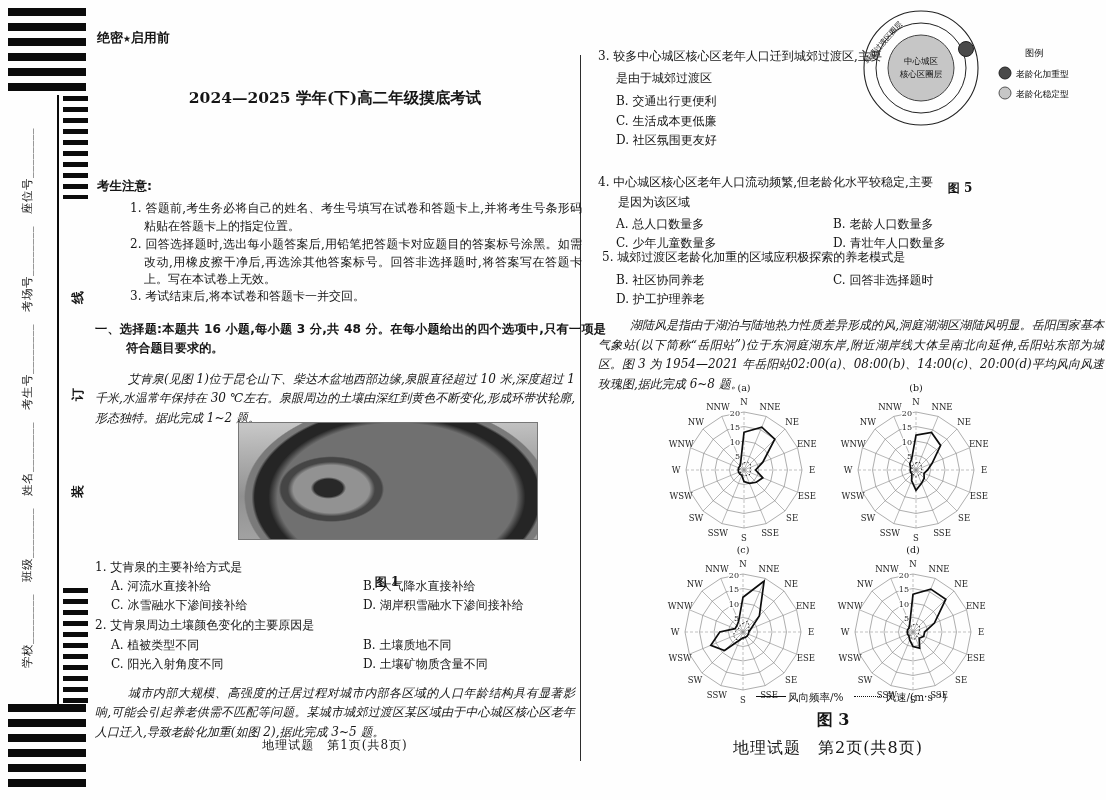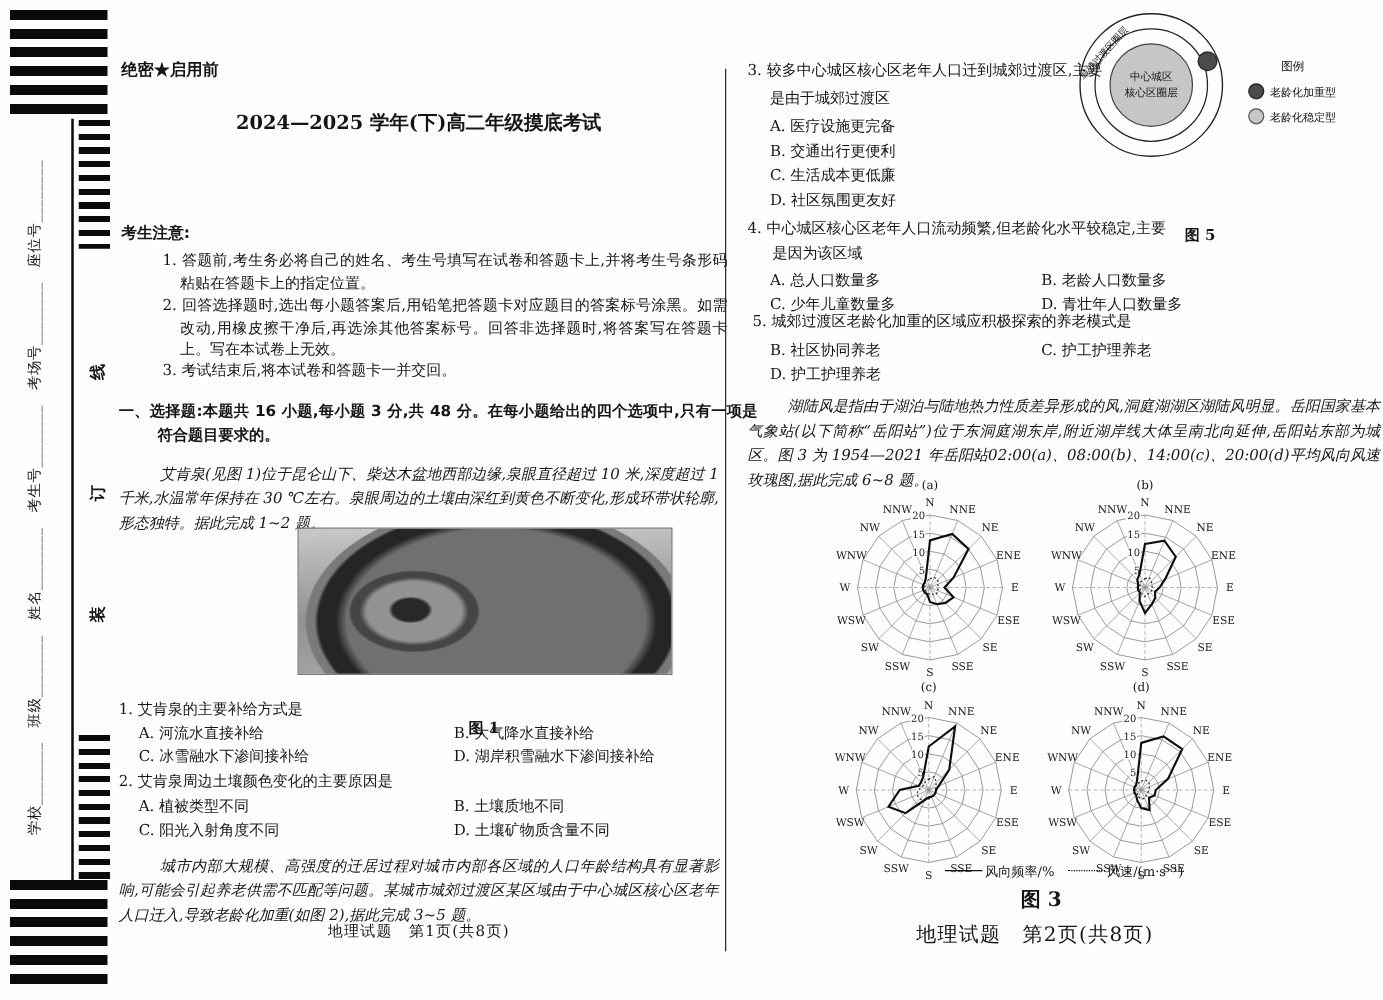--- a/index.html
+++ b/index.html
@@ -16,21 +16,21 @@
   .smallbars.up{top:96px;height:103px;} .smallbars.low{top:588px;height:117px;}
   .bindline{position:absolute;left:57px;top:95px;width:1.5px;height:611px;background:#0b0b0b;}
   .bindtext{position:absolute;left:69px;top:498px;width:280px;transform:rotate(-90deg);
     transform-origin:0 0;font-size:13px;font-weight:600;letter-spacing:84px;white-space:nowrap;}
   .fields{position:absolute;left:20px;top:668px;width:540px;transform:rotate(-90deg);
     transform-origin:0 0;font-size:11.5px;white-space:nowrap;letter-spacing:.5px;}
   
   .divider{position:absolute;left:580px;top:55px;width:1px;height:706px;background:#2c2c2c;}
   .pageL{position:absolute;left:95px;top:0;width:480px;height:800px;font-size:12px;}
   .pageR{position:absolute;left:598px;top:0;width:506px;height:800px;font-size:12px;}
-  .secrecy{top:47px;left:2px;font-weight:700;font-size:13px;font-family:Liberation Sans, sans-serif;}
+  .secrecy{top:29px;left:2px;font-weight:700;font-size:13px;font-family:Liberation Mono, monospace;}
   .examtitle{top:88px;left:0;width:100%;text-align:center;font-size:15.5px;font-weight:700;}
   .subject{top:124px;left:0;width:100%;text-align:center;font-size:26px;font-weight:700;}
   .notice-title{top:178px;left:2px;font-weight:700;font-size:12.5px;font-family:"DejaVu Sans","Liberation Sans",sans-serif;}
   .notice{left:35px;width:438px;line-height:17.5px;padding-left:14px;text-indent:-14px;text-align:justify;}
   .n1{top:200px;} .n2{top:236px;} .n3{top:288px;}
   .sec-heading{top:320px;left:0;width:480px;font-weight:700;line-height:19px;
     font-family:"DejaVu Sans","Liberation Sans",sans-serif;font-size:12.2px;
     padding-left:31px;text-indent:-31px;text-align:justify;}
   .passage{font-style:italic;line-height:19.3px;text-align:justify;margin-top:12px;}
   .p1{top:358px;left:0;width:480px;text-indent:33px;}
@@ -111,21 +111,20 @@
     <span>D. 土壤矿物质含量不同</span>
   </div>
   <div class="abs passage p2">城市内部大规模、高强度的迁居过程对城市内部各区域的人口年龄结构具有显著影响,可能会引起养老供需不匹配等问题。某城市城郊过渡区某区域由于中心城区核心区老年人口迁入,导致老龄化加重(如图 2),据此完成 3~5 题。</div>
   <div class="abs footer fL">地理试题　第1页(共8页)</div>
 </div>
 
 <div class="pageR">
   <div class="abs q3">
     <div class="stem">3. 较多中心城区核心区老年人口迁到城郊过渡区,主要是由于城郊过渡区</div>
     <div class="q3opts">
-      <div>A. 医疗设施更完备</div>
       <div>B. 交通出行更便利</div>
       <div>C. 生活成本更低廉</div>
       <div>D. 社区氛围更友好</div>
     </div>
   </div>
 
   <div class="abs fig2box">
     <svg width="247" height="152">
       <circle cx="66" cy="64" r="57" fill="none" stroke="#222" stroke-width="1.1"></circle>
       <circle cx="66" cy="64" r="45" fill="none" stroke="#222" stroke-width="1"></circle>
@@ -150,21 +149,21 @@
     <span>A. 总人口数量多</span>
     <span>B. 老龄人口数量多</span>
     <span>C. 少年儿童数量多</span>
     <span>D. 青壮年人口数量多</span>
   </div>
   <div class="abs q5">
     <div class="stem">5. 城郊过渡区老龄化加重的区域应积极探索的养老模式是</div>
   </div>
   <div class="abs optgridR" style="top:266px;left:0;">
     <span>B. 社区协同养老</span>
-    <span>C. 护工护理养老</span>
+    <span>C. 回答非选择题时</span>
     <span>D. 护工护理养老</span>
   </div>
   <div class="abs passage p3">湖陆风是指由于湖泊与陆地热力性质差异形成的风,洞庭湖湖区湖陆风明显。岳阳国家基本气象站(以下简称“岳阳站”)位于东洞庭湖东岸,附近湖岸线大体呈南北向延伸,岳阳站东部为城区。图 3 为 1954—2021 年岳阳站02:00(a)、08:00(b)、14:00(c)、20:00(d)平均风向风速玫瑰图,据此完成 6~8 题。</div>
 </div>
 
 <div class="abs rose" style="left:619px;top:378px;"><svg width="250" height="172">
       <text x="125" y="13" text-anchor="middle" font-size="9.5" fill="#111">(a)</text>
       <polygon points="125.0,77.5 130.5,78.6 135.3,81.7 138.4,86.5 139.5,92.0 138.4,97.5 135.3,102.3 130.5,105.4 125.0,106.5 119.5,105.4 114.7,102.3 111.6,97.5 110.5,92.0 111.6,86.5 114.7,81.7 119.5,78.6" fill="none" stroke="#777" stroke-width="0.6"></polygon>
       <polygon points="125.0,63.0 136.1,65.2 145.5,71.5 151.8,80.9 154.0,92.0 151.8,103.1 145.5,112.5 136.1,118.8 125.0,121.0 113.9,118.8 104.5,112.5 98.2,103.1 96.0,92.0 98.2,80.9 104.5,71.5 113.9,65.2" fill="none" stroke="#777" stroke-width="0.6"></polygon>
       <polygon points="125.0,48.5 141.6,51.8 155.8,61.2 165.2,75.4 168.5,92.0 165.2,108.6 155.8,122.8 141.6,132.2 125.0,135.5 108.4,132.2 94.2,122.8 84.8,108.6 81.5,92.0 84.8,75.4 94.2,61.2 108.4,51.8" fill="none" stroke="#777" stroke-width="0.6"></polygon>

